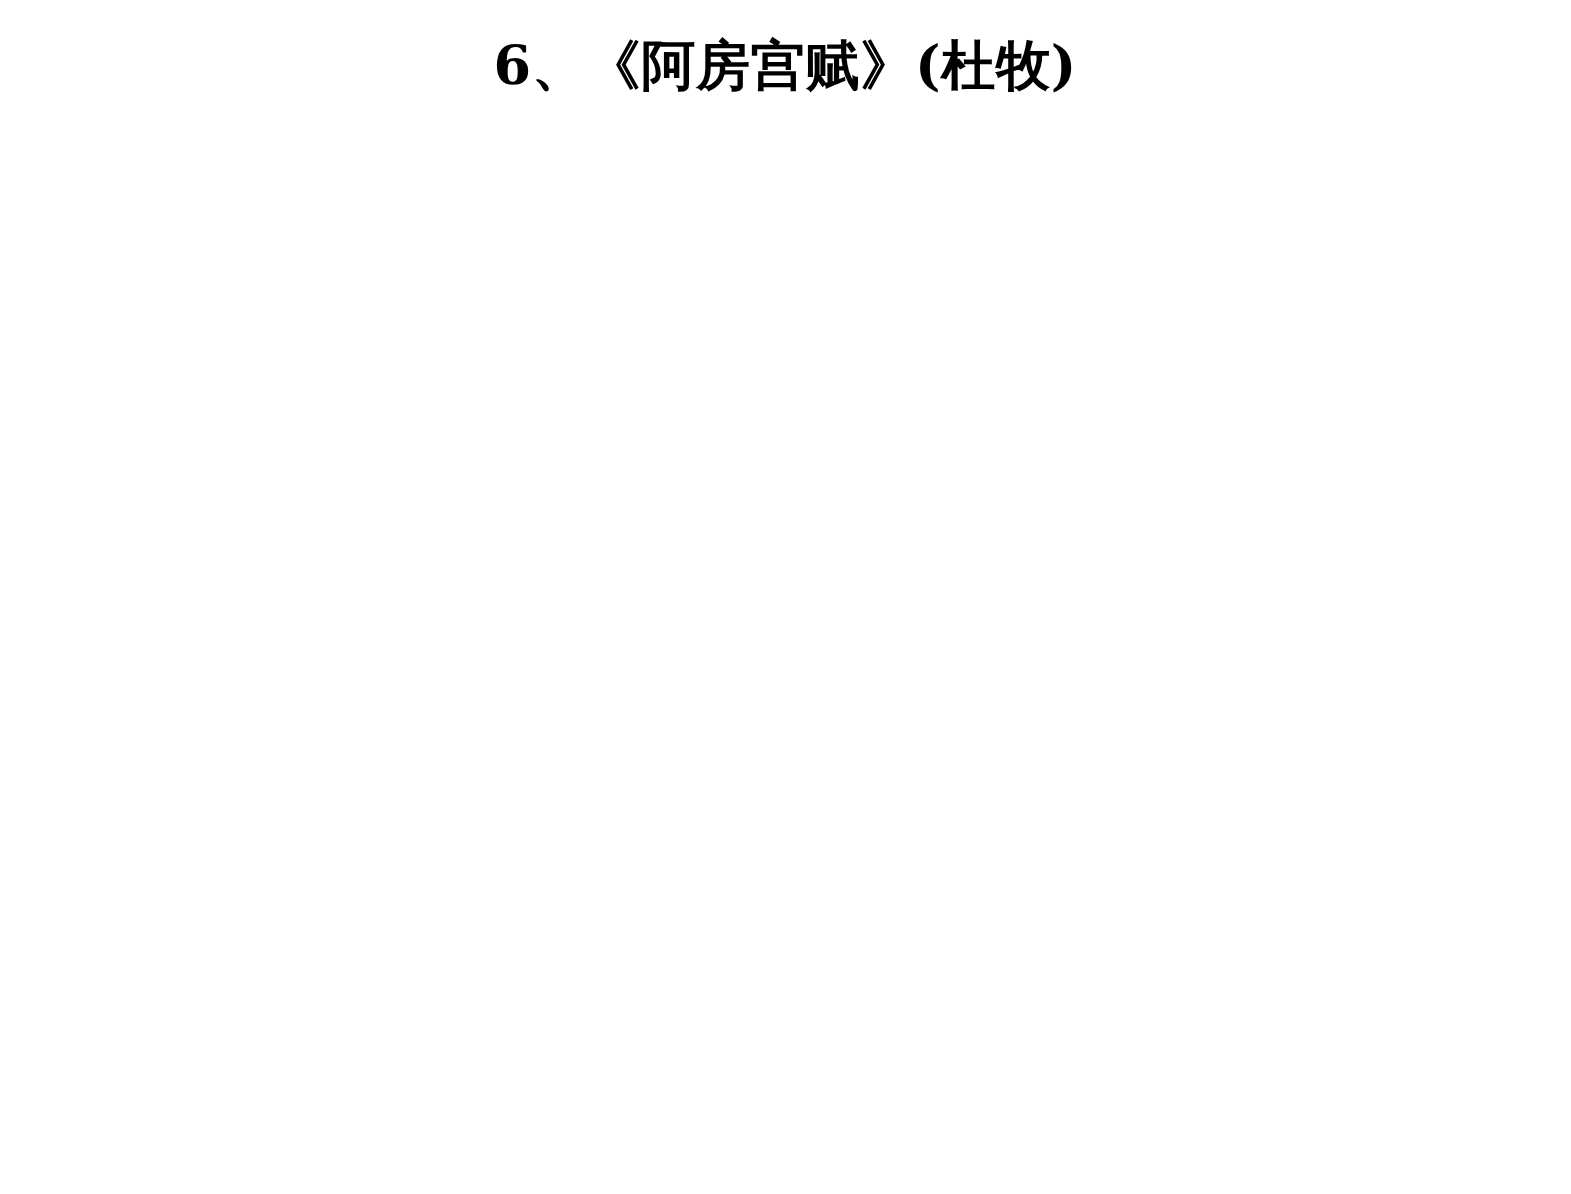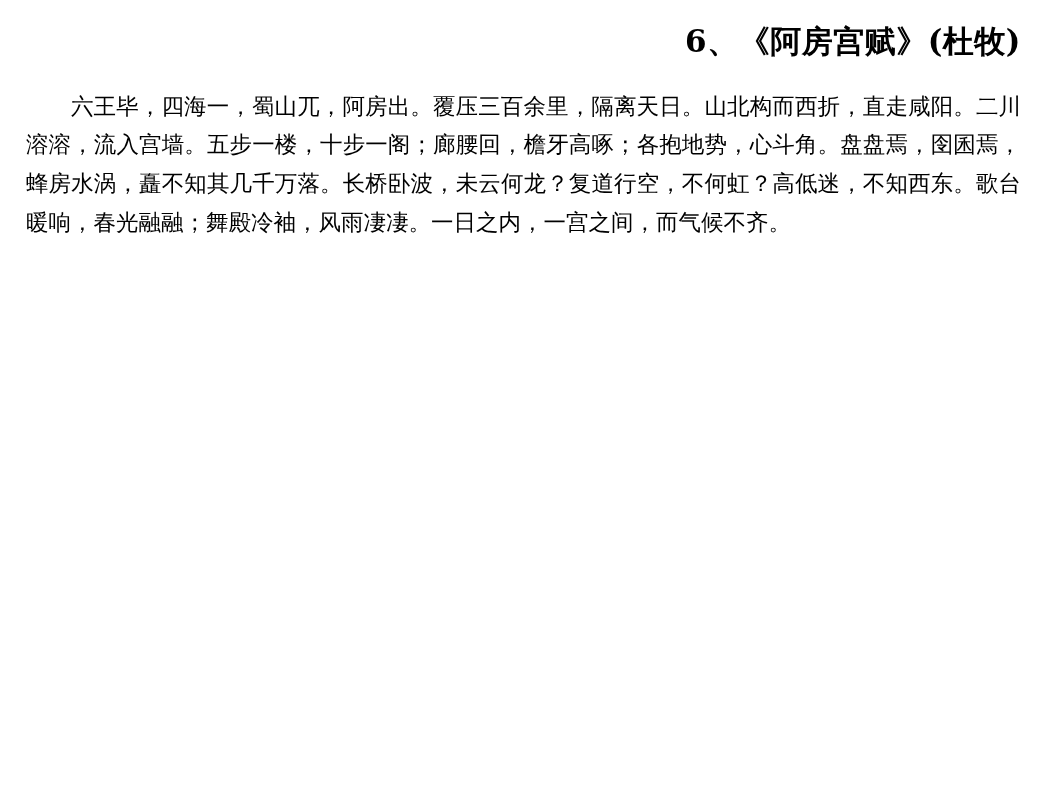--- a/index.html
+++ b/index.html
@@ -15,22 +15,22 @@
     overflow: hidden;
   }
   .page {
     width: 1047px;
     height: 796px;
     box-sizing: border-box;
     padding: 14px 26px 0 26px;
     position: relative;
   }
   .doc-title {
-    text-align: right;
-    font-size: 31px;
+    text-align: center;
+    font-size: 36px;
     font-weight: bold;
     letter-spacing: 0.5px;
     margin: 8px 0 26px 0;
     line-height: 1.25;
     font-family: "DejaVu Serif", "Liberation Serif", serif;
   }
   .body-text {
     font-size: 22.5px;
     line-height: 1.72;
     text-align: justify;
@@ -48,16 +48,15 @@
   }
 </style>
 </head>
 <body>
 
 <div class="page">
 
   <h1 class="doc-title">6、《阿房宫赋》(杜牧)</h1>
 
   <div class="body-text">
-    <p class="para">六王毕，四海一，蜀山兀，阿房出。覆压三百余里，隔离天日。山北构而西折，直走咸阳。二川溶溶，流入宫墙。五步一楼，十步一阁；廊腰回，檐牙高啄；各抱地势，心斗角。盘盘焉，囹囷焉，蜂房水涡，矗不知其几千万落。长桥卧波，未云何龙？复道行空，不何虹？高低迷，不知西东。歌台暖响，春光融融；舞殿冷袖，风雨凄凄。一日之内，一宫之间，而气候不齐。</p>
   </div>
 
 </div>
 
 </body></html>

